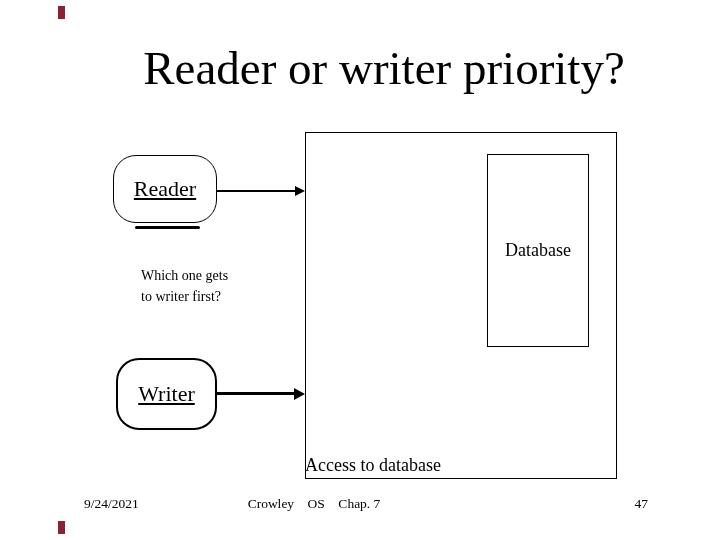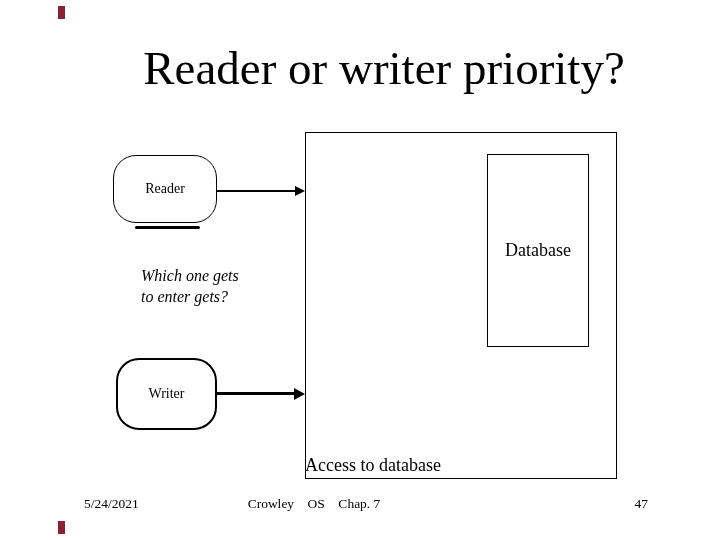--- a/index.html
+++ b/index.html
@@ -37,22 +37,23 @@
     white-space: nowrap;
   }
 
   .node {
     border: 1.6px solid #000;
     border-radius: 23px;
     background: #fff;
     display: flex;
     align-items: center;
     justify-content: center;
-    font-size: 14px;
+    font-size: 22px;
     box-sizing: border-box;
+    text-decoration: underline;
   }
   .reader-node { left: 89px; top: 155px; width: 104px; height: 68px; }
   .writer-node { left: 92px; top: 358px; width: 101px; height: 72px; border-width: 2px; }
 
   .reader-shadow {
     left: 111px;
     top: 226px;
     width: 65px;
     height: 3px;
     background: #000;
@@ -75,24 +76,23 @@
     border-width: 5px 0 5px 10px;
   }
   .writer-arrow-head {
     left: 270px; top: 387.5px;
     border-width: 6px 0 6px 11px;
   }
 
   .question-text {
     left: 117px;
     top: 265px;
-    font-size: 16px;
+    font-size: 14px;
     line-height: 21px;
     white-space: nowrap;
-    font-style: italic;
   }
 
   .outer-rect {
     left: 281px;
     top: 132px;
     width: 312px;
     height: 347px;
     border: 1.5px solid #000;
     box-sizing: border-box;
     background: #fff;
@@ -146,26 +146,26 @@
 
   <div class="abs node reader-node">
     <span>Reader</span>
   </div>
   <div class="abs reader-shadow"></div>
   <div class="abs arrow-line reader-arrow-line"></div>
   <div class="abs arrow-head reader-arrow-head"></div>
 
   <div class="abs question-text">
     <div>Which one gets</div>
-    <div>to enter gets?</div>
+    <div>to writer first?</div>
   </div>
 
   <div class="abs node writer-node">
     <span>Writer</span>
   </div>
   <div class="abs arrow-line writer-arrow-line"></div>
   <div class="abs arrow-head writer-arrow-head"></div>
 
-  <div class="abs footer-text footer-date">5/24/2021</div>
+  <div class="abs footer-text footer-date">9/24/2021</div>
   <div class="abs footer-text footer-course">Crowley    OS    Chap. 7</div>
   <div class="abs footer-text footer-page">47</div>
 
 </div>
 
 </body></html>

